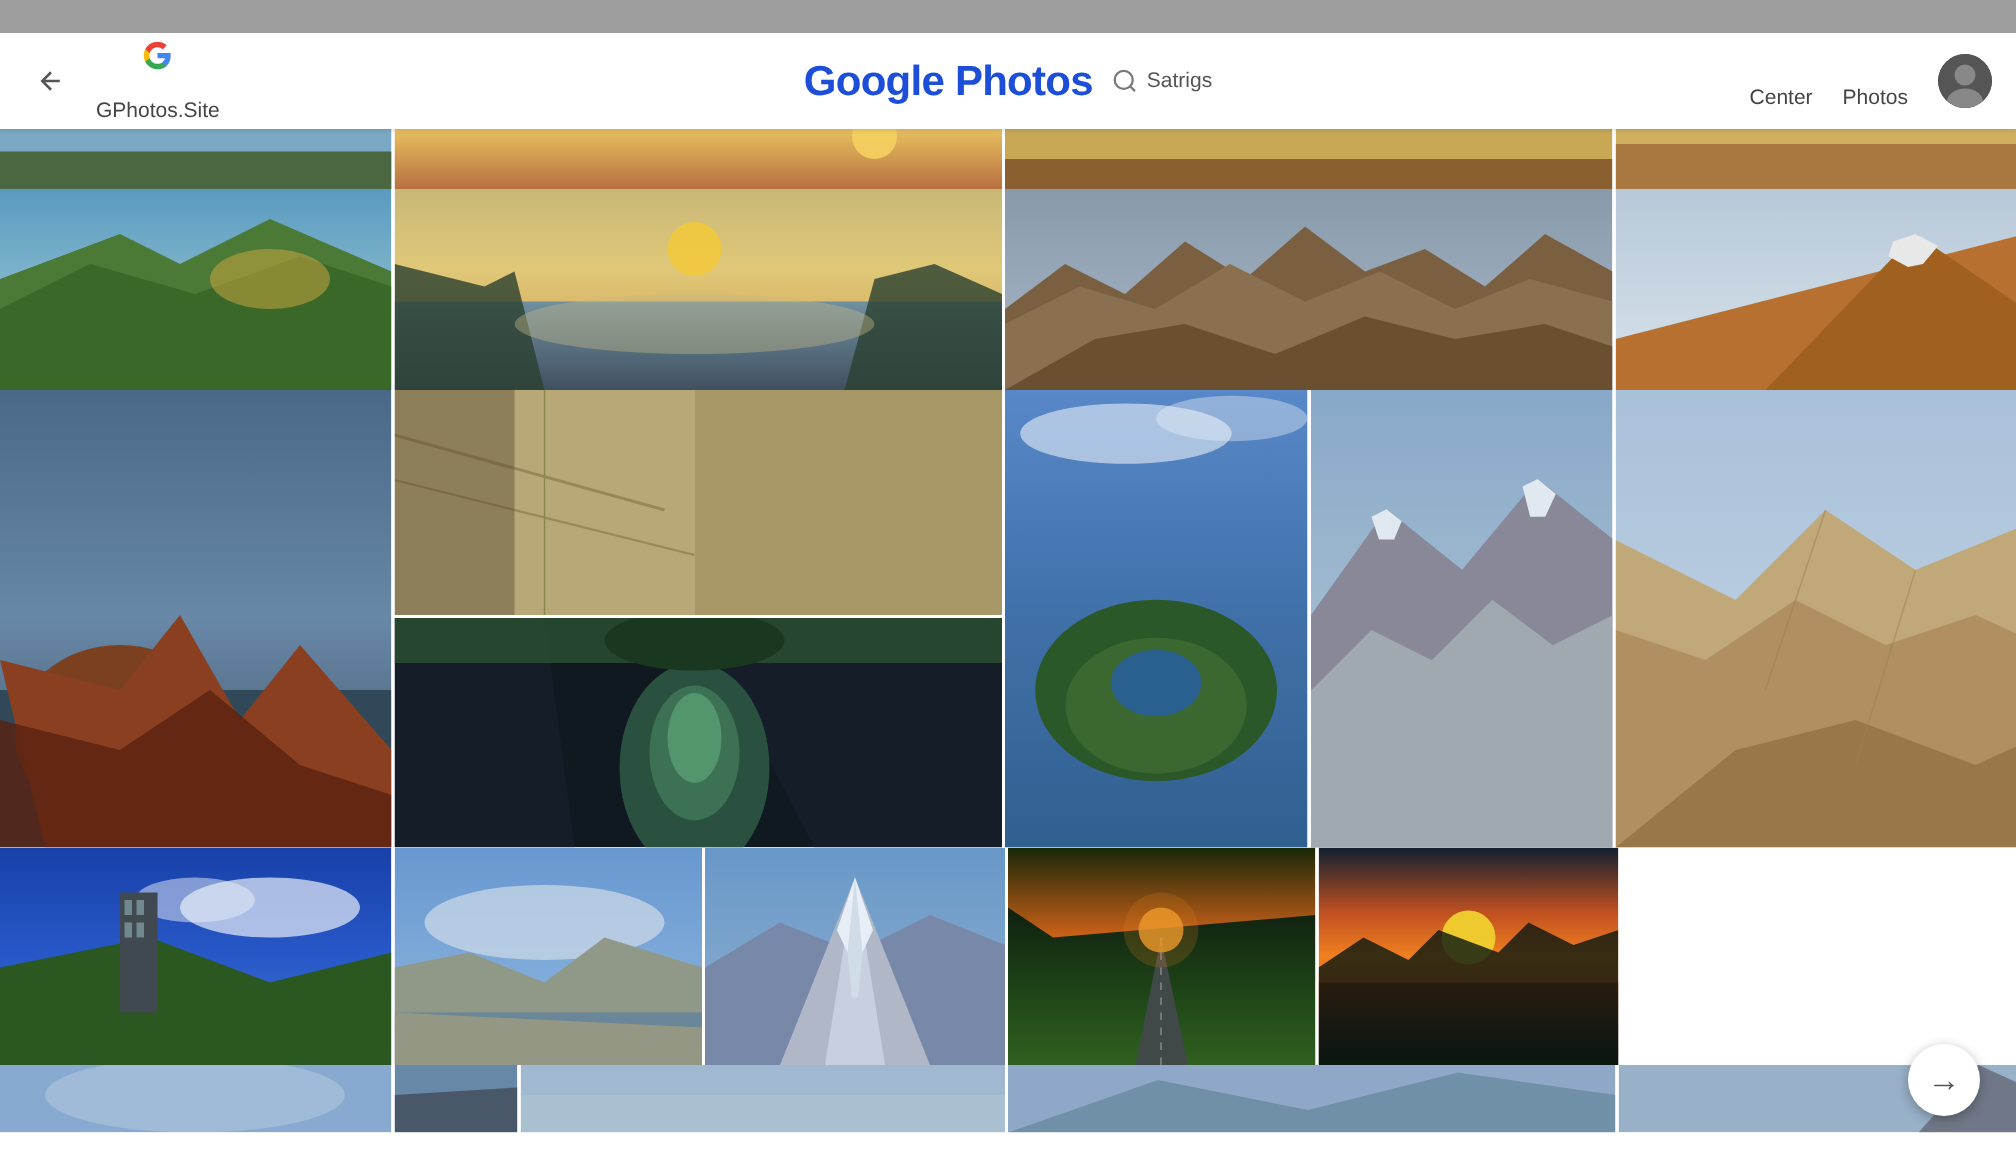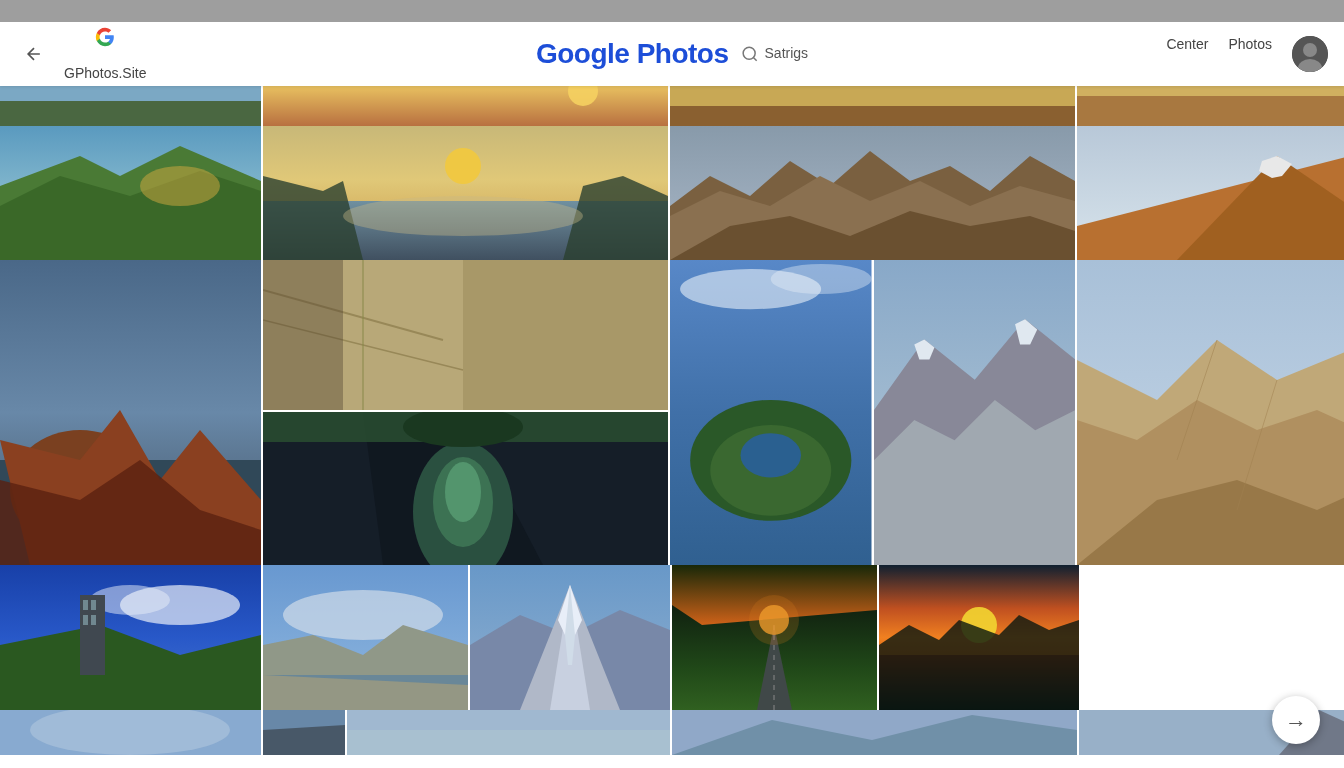--- a/index.html
+++ b/index.html
@@ -62,21 +62,21 @@
       font-weight: bold;
     }
     .search-area {
       display: flex;
       gap: 6px;
       color: #5f6368;
       font-size: 14px;
     }
     .header-right {
       display: flex;
-      align-items: flex-start;
+      align-items: flex-end;
       gap: 20px;
       margin-left: auto;
     }
     .header-nav-item {
       font-size: 14px;
       color: #444;
       cursor: pointer;
     }
     .avatar {
       width: 36px;

